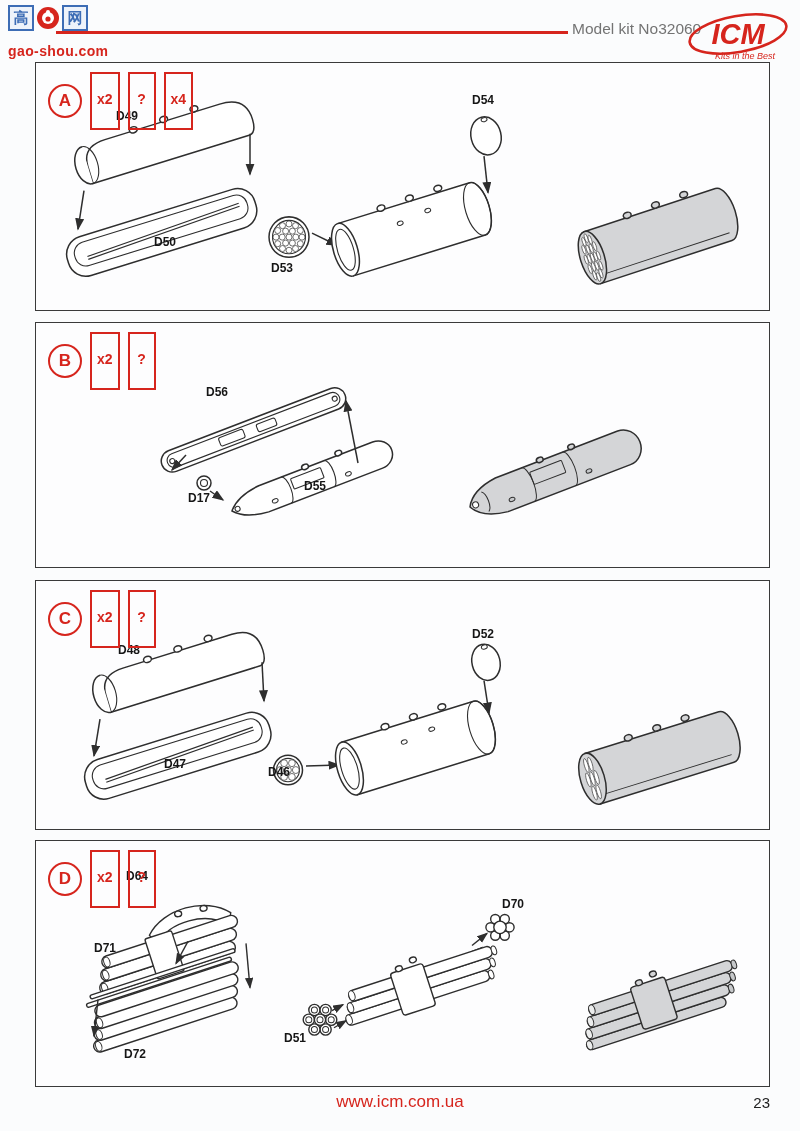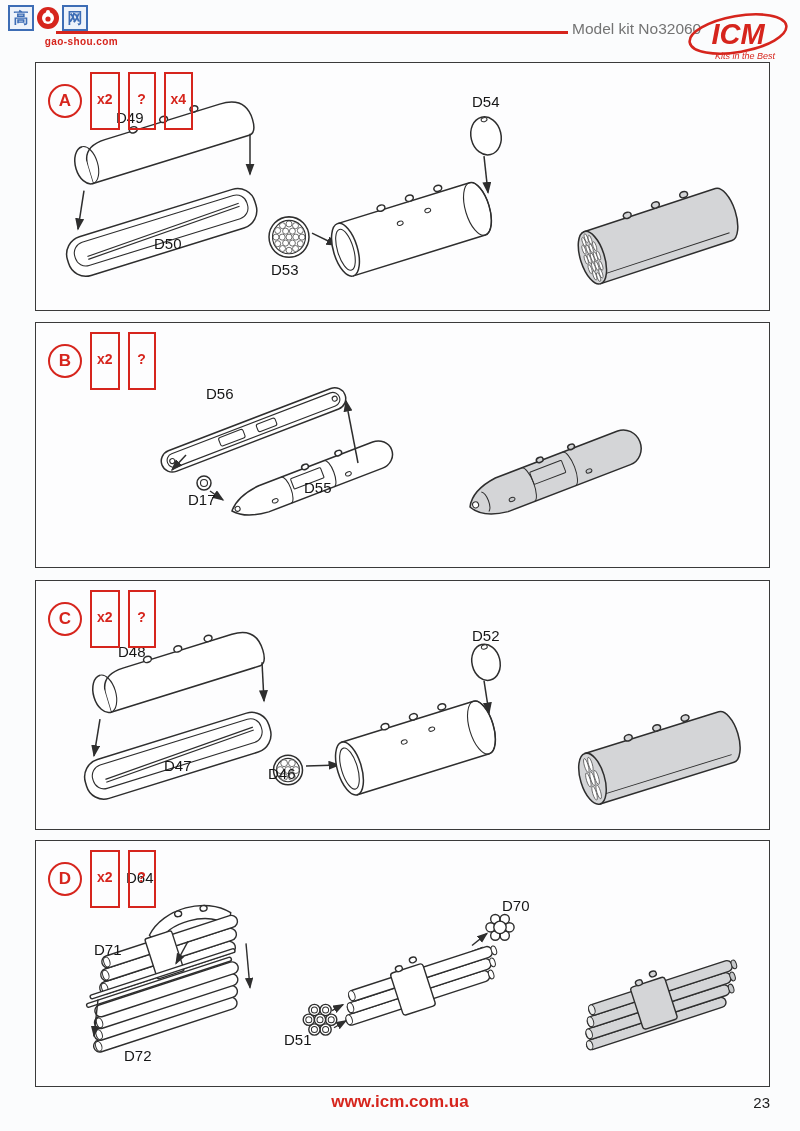--- a/index.html
+++ b/index.html
@@ -4,40 +4,40 @@
 <style>
   html,body{margin:0;padding:0;}
   body{width:800px;height:1131px;background:#fbfcfd;position:relative;overflow:hidden;
        font-family:"Liberation Sans",sans-serif;color:#1b1b1b;}
   
   .watermark{position:absolute;left:8px;top:5px;width:110px;}
   .wm-row{display:flex;align-items:center;gap:2px;}
   .wm-box{width:22px;height:22px;border:2px solid #3d6db5;color:#3d6db5;font-weight:bold;
           font-size:15px;display:flex;align-items:center;justify-content:center;background:#eef3fa;}
   .wm-badge{width:24px;height:24px;display:flex;align-items:center;justify-content:center;}
-  .wm-sub{color:#d6251d;font-weight:bold;font-size:10px;letter-spacing:.4px;margin-top:5px;text-align:right;}
+  .wm-sub{color:#d6251d;font-weight:bold;font-size:14px;letter-spacing:.4px;margin-top:12px;}
   .header-rule{position:absolute;left:56px;top:31px;width:512px;height:2.5px;background:#d6251d;}
   .kit-number{position:absolute;left:572px;top:20px;font-size:15.5px;color:#737373;}
   .icm-logo{position:absolute;right:8px;top:3px;width:104px;height:54px;margin-top:8px;}
   
   .panel{position:absolute;left:35px;width:733px;border:1.6px solid #3a3a3a;background:#fdfdfe;}
   #panel-a{top:62px;height:247px;}
   #panel-b{top:322px;height:244px;}
   #panel-c{top:580px;height:248px;}
   #panel-d{top:840px;height:245px;}
   .step-header{position:absolute;left:12px;top:9px;display:flex;gap:8px;align-items:center;z-index:3;}
   .step-letter{width:30px;height:30px;border:2.6px solid #d6251d;border-radius:50%;color:#d6251d;
                font-weight:bold;font-size:17px;display:flex;align-items:center;justify-content:center;}
   .badge{border:2px solid #d6251d;color:#d6251d;font-weight:bold;font-size:14px;
          min-width:14px;height:22px;line-height:18px;padding:16px 5px;text-align:center;}
-  .part-label{position:absolute;font-weight:normal;font-size:15px;color:#161616;z-index:2;white-space:nowrap;}
+  .part-label{position:absolute;font-weight:bold;font-size:12px;color:#161616;z-index:2;white-space:nowrap;}
   .diagram{position:absolute;left:0;top:0;width:100%;height:100%;}
   
   .site{position:absolute;left:0;right:0;top:1092px;text-align:center;color:#d6251d;
-        font-weight:bold;font-size:17px;}
+        font-weight:normal;font-size:17px;}
   .pageno{position:absolute;right:30px;top:1094px;font-size:15px;color:#222;}
   svg{display:block;}
 </style>
 </head>
 <body>
 
 <div class="page">
 
   <div class="watermark">
     <div class="wm-row">

